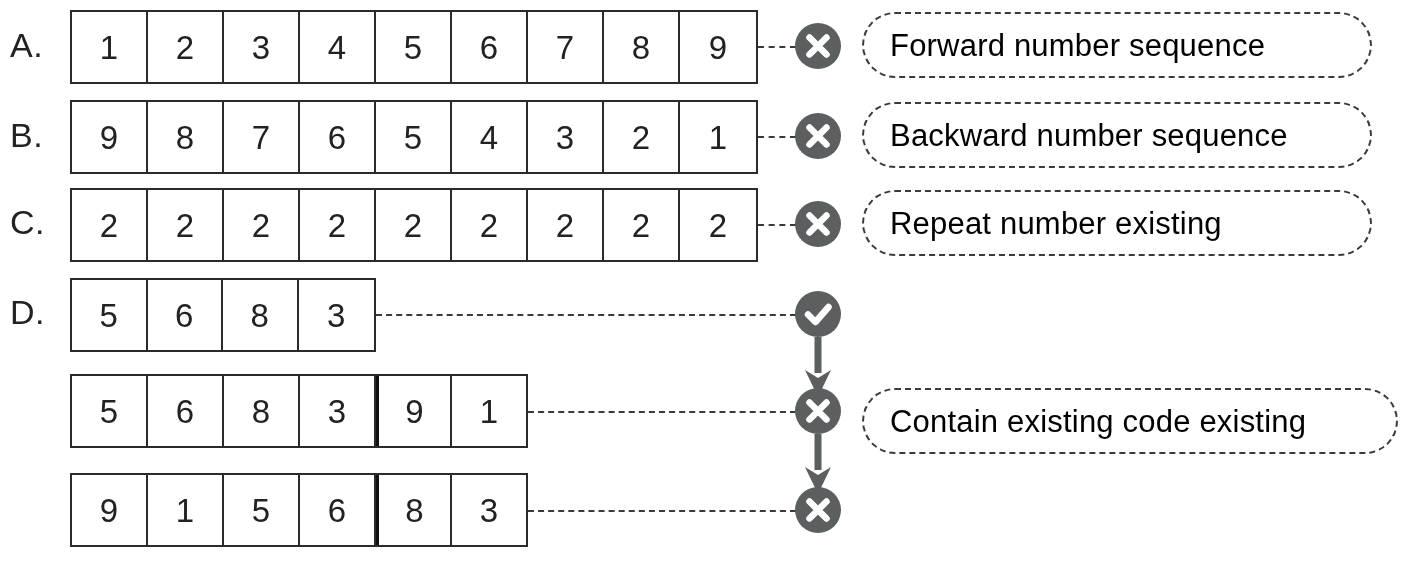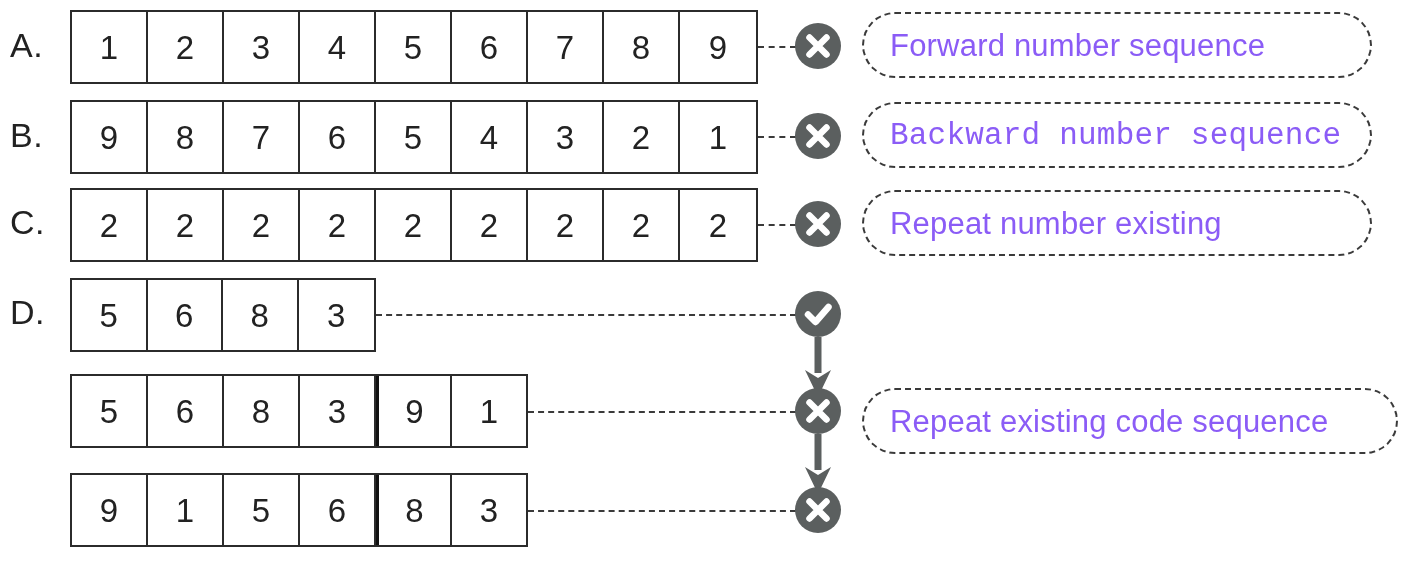--- a/index.html
+++ b/index.html
@@ -87,21 +87,21 @@
     position: absolute;
     box-sizing: border-box;
     border: 2px dashed #3a3a3a;
     border-radius: 34px;
     display: flex;
     align-items: center;
     background: transparent;
   }
   .callout-text {
     font-size: 31px;
-    color: #8b5cf6;
+    color: #000000;
     line-height: 1;
     padding-left: 26px;
     white-space: nowrap;
     letter-spacing: 0.2px;
   }
 </style>
 </head>
 <body>
 
 <div id="stage">
@@ -151,21 +151,21 @@
   <div class="connector" style="left:758px; top:136px; width:38px;"></div>
 
   <div class="status-badge" style="left:795px; top:113px;">
     <span>
       <svg width="46" height="46" viewBox="0 0 46 46">
         <path d="M14.5 14.5 L31.5 31.5 M31.5 14.5 L14.5 31.5" stroke="#ffffff" stroke-width="6.5" stroke-linecap="round"></path>
       </svg>
     </span>
   </div>
 
-  <div class="callout" style="left:862px; top:102px; width:510px; height:66px;font-family:Liberation Mono, monospace;">
+  <div class="callout" style="left:862px; top:102px; width:510px; height:66px;">
     <span class="callout-text">Backward number sequence</span>
   </div>
 
   <div class="row-label" style="left:10px; top:205px;">C.</div>
 
   <div class="seq-row" id="row2" style="left:70px; top:188px; width:688px; height:74px;">
     <div class="seq-cell" style="width:76px;">2</div>
     <div class="seq-cell" style="width:76px;">2</div>
     <div class="seq-cell" style="width:76px;">2</div>
     <div class="seq-cell" style="width:76px;">2</div>
@@ -229,21 +229,21 @@
 
   <div class="status-badge" style="left:795px; top:388px;">
     <span>
       <svg width="46" height="46" viewBox="0 0 46 46">
         <path d="M14.5 14.5 L31.5 31.5 M31.5 14.5 L14.5 31.5" stroke="#ffffff" stroke-width="6.5" stroke-linecap="round"></path>
       </svg>
     </span>
   </div>
 
   <div class="callout" style="left:862px; top:388px; width:536px; height:66px;">
-    <span class="callout-text">Repeat existing code sequence</span>
+    <span class="callout-text">Contain existing code existing</span>
   </div>
 
   <div class="flow-arrow" style="left:803px; top:434px;">
     <svg width="30" height="62" viewBox="0 0 30 62">
       <path d="M15 0 L15 36" stroke="#5b5f5f" stroke-width="7" fill="none"></path>
       <path d="M2 33 L15 60 L28 33 L15 41 Z" fill="#5b5f5f"></path>
     </svg>
   </div>
 
   <div class="seq-row" id="row5" style="left:70px; top:473px; width:458px; height:74px;">

